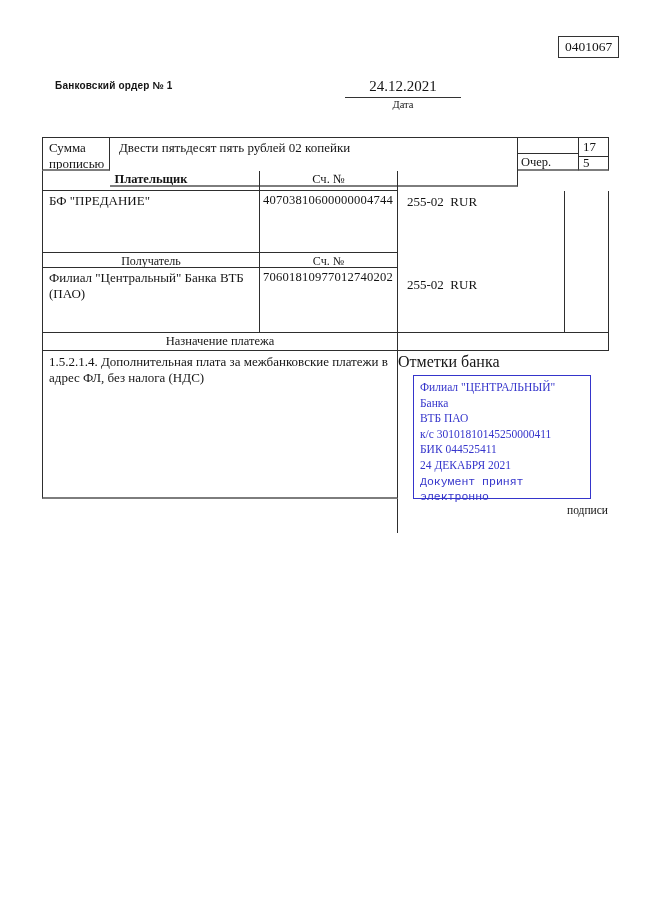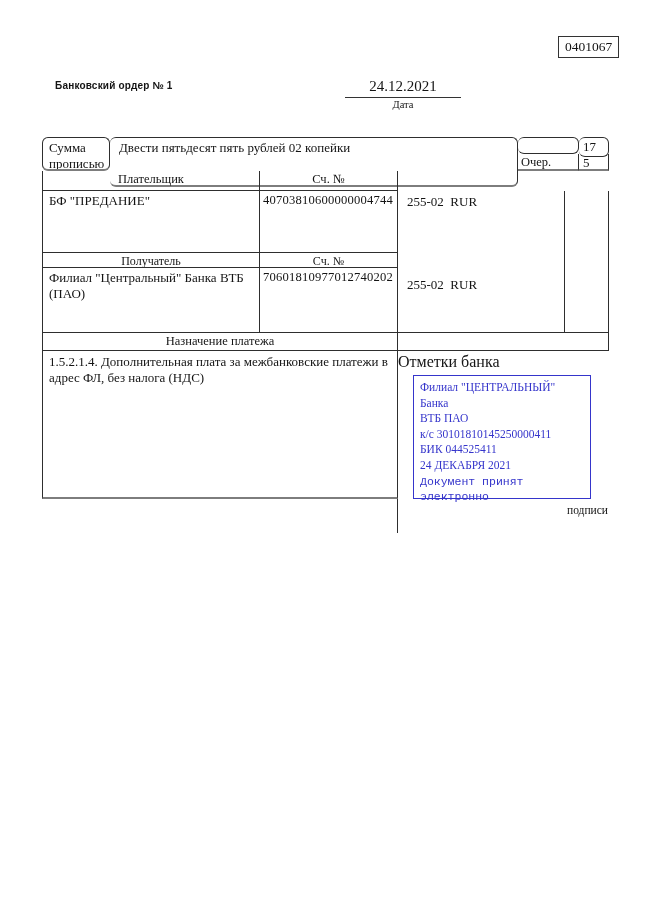--- a/index.html
+++ b/index.html
@@ -17,21 +17,21 @@
     font-weight:bold;font-size:10px;letter-spacing:0.2px;}
   .date-wrap{left:345px;top:78px;width:116px;text-align:center;}
   .date-value{font-size:15px;padding-bottom:2px;border-bottom:1px solid #333;}
   .date-label{font-size:10.5px;padding-top:1px;}
 
   
   .doc-table{left:42px;top:137px;width:567px;height:400px;font-size:13px;}
   .cell{position:absolute;box-sizing:border-box;overflow:hidden;}
   .bl{border-left:1px solid #2e2e2e;}
   .br{border-right:1px solid #2e2e2e;}
-  .bt{border-top:1px solid #2e2e2e;border-radius:6px;}
+  .bt{border-top:1px solid #2e2e2e;}
   .bb{border-bottom:1px solid #2e2e2e;}
   .bb2{border-bottom:2px solid #7d7d7d;}
   .hdr{text-align:center;font-size:12.5px;padding-top:1px;}
   .txt{padding:2px 6px;line-height:16px;}
   .num{padding:2px 3px;font-size:12.6px;letter-spacing:0.2px;}
   .amt{padding:2px 9px;white-space:pre;}
 
   
   .marks-hdr{left:356px;top:216px;width:210px;text-align:left;font-size:16px;}
   .stamp{left:371px;top:238px;width:178px;height:124px;border:1px solid #3535cb;
@@ -72,21 +72,21 @@
     <div class="cell bt br bb" style="left:537px;top:0;width:30px;height:20px;">
       <div style="padding:1px 4px;">17</div>
     </div>
     <div class="cell br bb2" style="left:476px;top:17px;width:61px;height:17px;">
       <div style="padding:1px 3px;font-size:12.5px;">Очер. плат.</div>
     </div>
     <div class="cell br bb2" style="left:537px;top:17px;width:30px;height:17px;">
       <div style="padding:1px 4px;">5</div>
     </div>
 
-    <div class="cell bl br bb hdr" style="left:0;top:34px;width:218px;height:20px;">Плательщик</div>
+    <div class="cell bl br bb hdr" style="left:0;top:34px;width:218px;height:20px;font-weight:bold;">Плательщик</div>
     <div class="cell br bb hdr" style="left:218px;top:34px;width:138px;height:20px;">Сч. №</div>
 
     <div class="cell bl br bb" style="left:0;top:54px;width:218px;height:62px;">
       <div class="txt">БФ "ПРЕДАНИЕ"</div>
     </div>
     <div class="cell br bb" style="left:218px;top:54px;width:138px;height:62px;">
       <div class="num">40703810600000004744</div>
     </div>
 
     <div class="cell br" style="left:356px;top:54px;width:211px;height:142px;border-bottom:1px solid #2e2e2e;">

